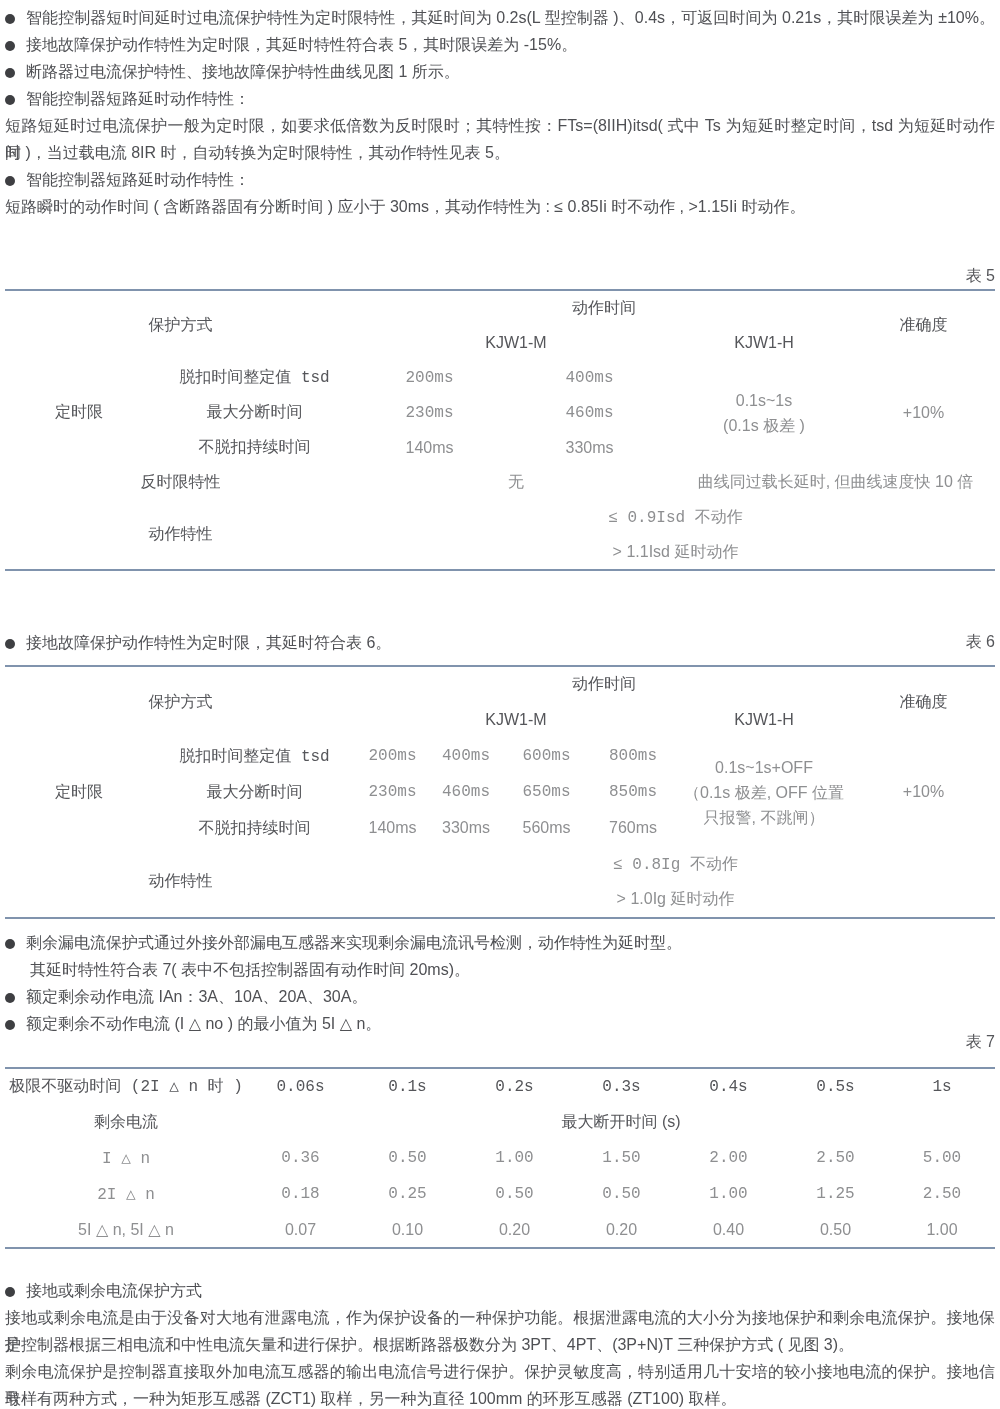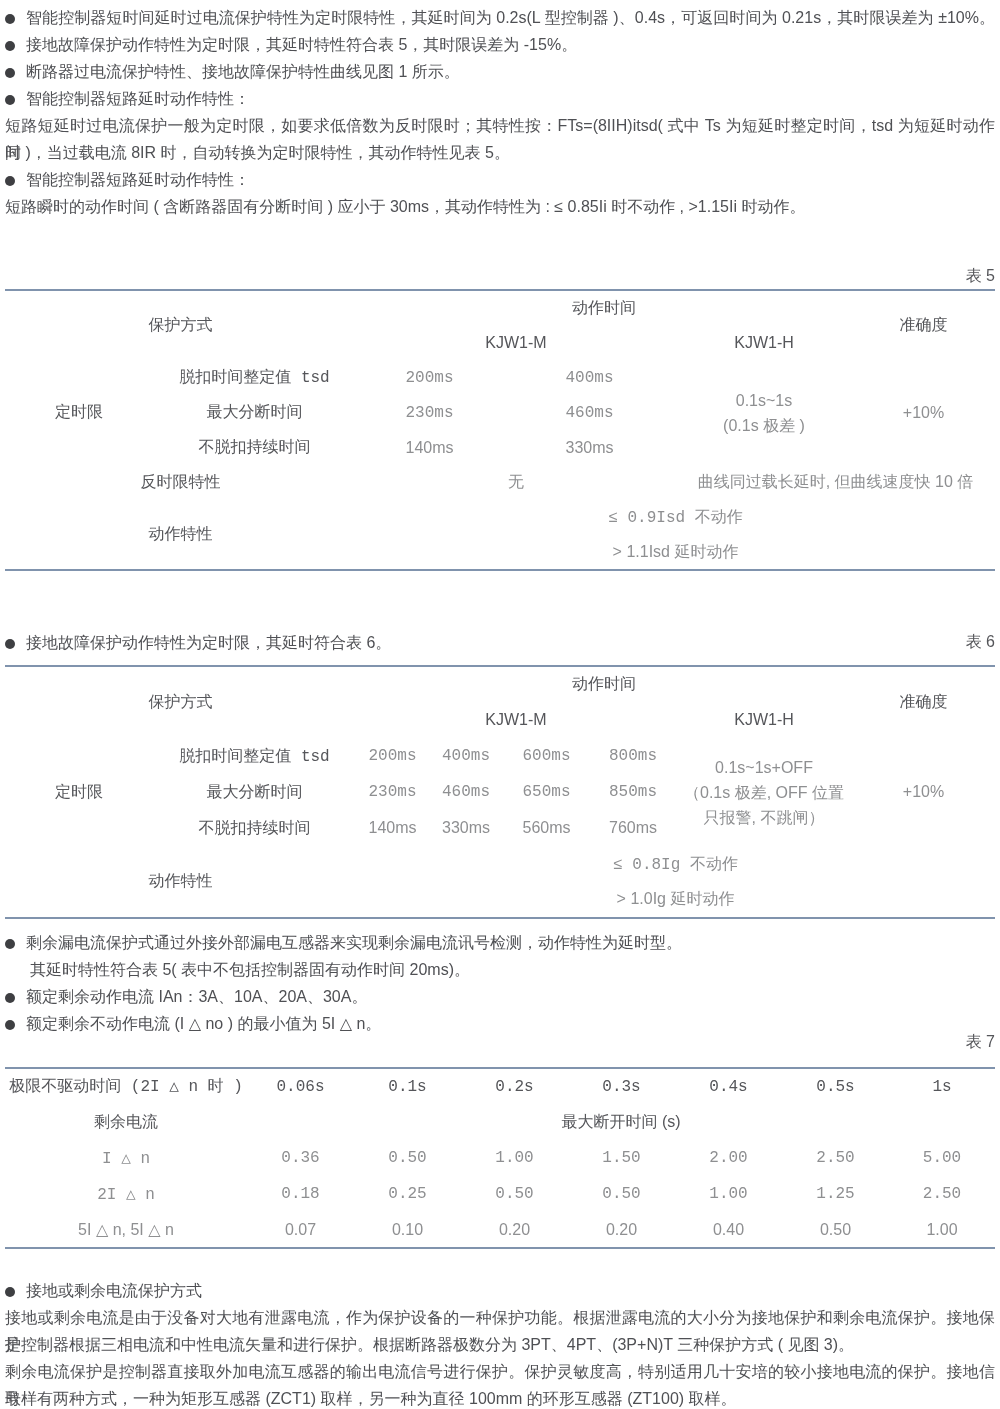--- a/index.html
+++ b/index.html
@@ -166,21 +166,21 @@
       <td colspan="6" class="bl bb">≤ 0.8Ig 不动作</td>
     </tr>
     <tr>
       <td colspan="6" class="bl">&gt; 1.0Ig 延时动作</td>
     </tr>
   </tbody>
     </table>
 
   <div class="abs" style="top:929px">
     <div class="tl"><span class="dot"></span><span>剩余漏电流保护式通过外接外部漏电互感器来实现剩余漏电流讯号检测，动作特性为延时型。</span></div>
-    <div class="tl ind">其延时特性符合表 5( 表中不包括控制器固有动作时间 20ms)。</div>
+    <div class="tl ind">其延时特性符合表 7( 表中不包括控制器固有动作时间 20ms)。</div>
     <div class="tl"><span class="dot"></span><span>额定剩余动作电流 IAn：3A、10A、20A、30A。</span></div>
     <div class="tl"><span class="dot"></span><span>额定剩余不动作电流 (I △ no ) 的最小值为 5I △ n。</span></div>
   </div>
 
   <div class="tbl-label" style="top:1028px">表 7</div>
 
   <table class="t" id="t7" style="top:1067px">
     <colgroup>
       <col style="width:242px">
         <col style="width:107px">

